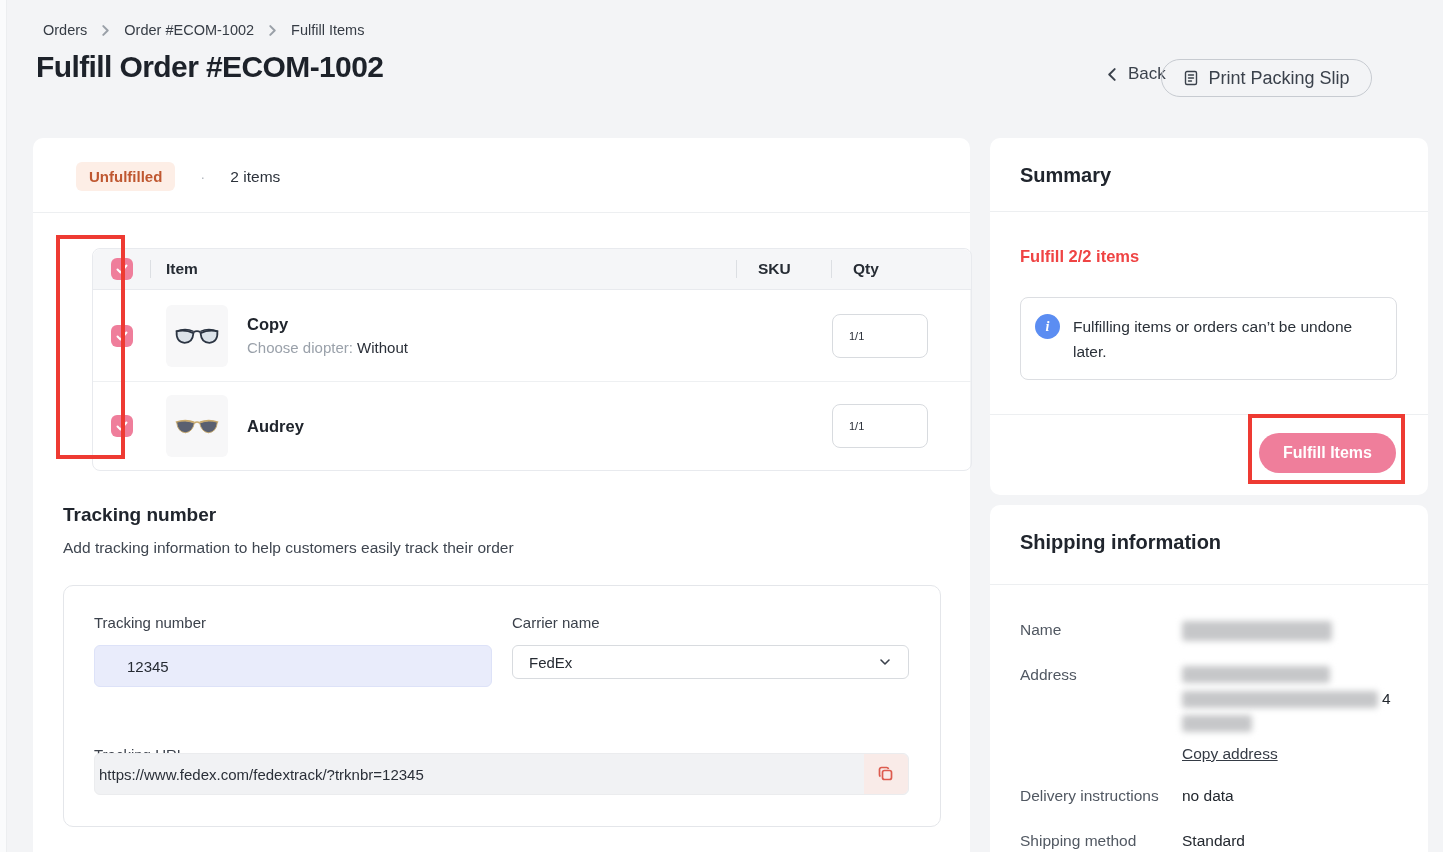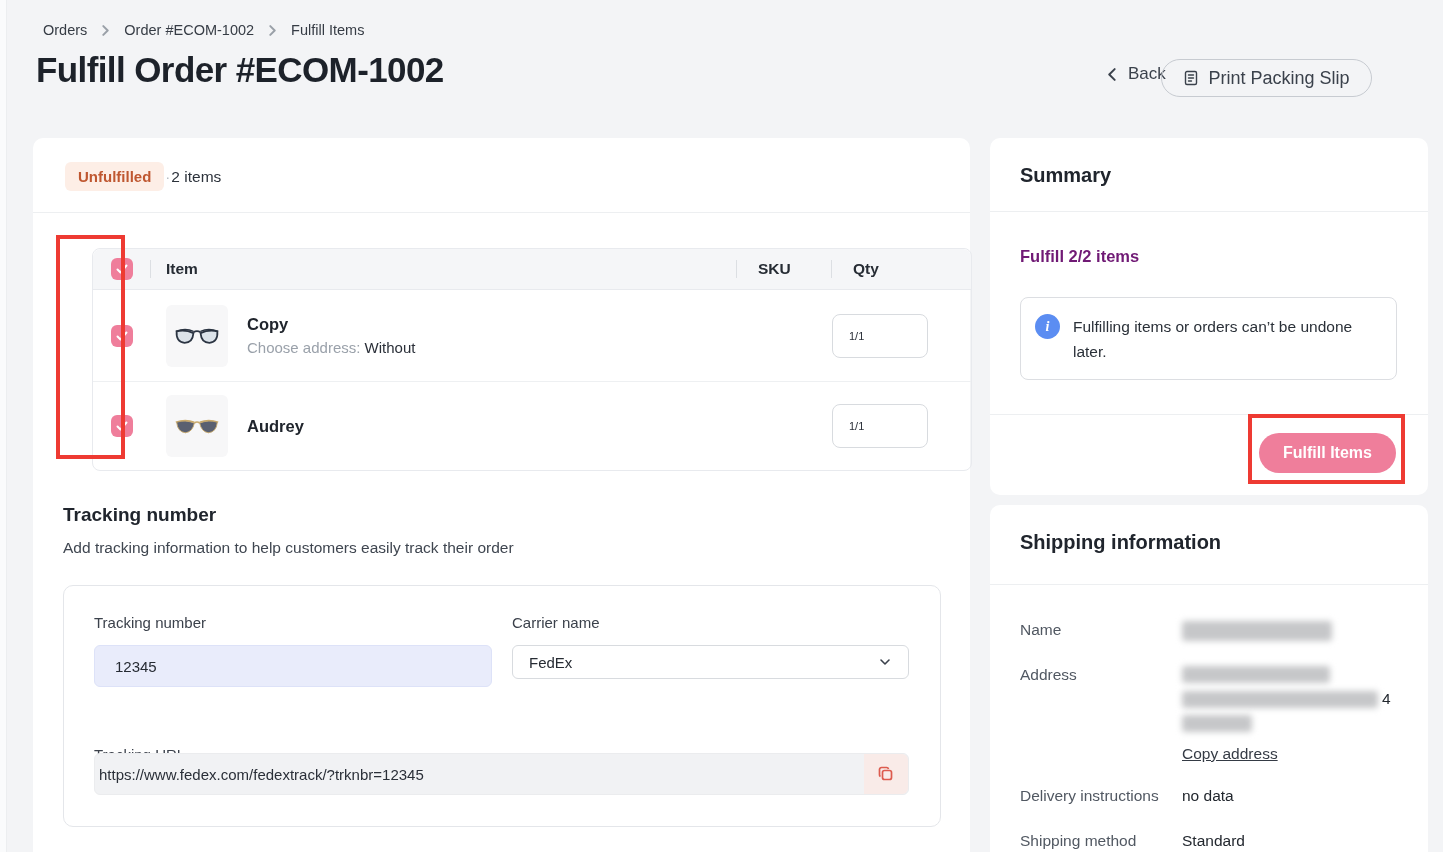--- a/index.html
+++ b/index.html
@@ -7,37 +7,37 @@
   body { font-family:"Liberation Sans", sans-serif; background:#f3f4f6; position:relative; color:#22272f; }
   .abs { position:absolute; }
 
   
   .left-strip { left:0; top:0; width:7px; height:852px; background:#fafbfc; border-right:1px solid #eceef0; }
 
   
   .breadcrumb { left:43px; top:22px; display:flex; align-items:center; gap:13px; font-size:14.5px; color:#363c45; }
   .crumb-sep { color:#9aa0a8; display:flex; align-items:center; }
   .crumb-sep svg { width:11px; height:11px; }
-  .page-title { left:36px; top:50px; font-size:35px; font-weight:700; letter-spacing:-0.6px; color:#1d222a; }
+  .page-title { left:36px; top:50px; font-size:30px; font-weight:700; letter-spacing:-0.6px; color:#1d222a; }
 
   .back-btn { left:1106px; top:64px; display:flex; align-items:center; gap:9px; font-size:17px; color:#3a414b; cursor:pointer; }
   .back-btn svg { width:13px; height:13px; }
   .print-btn { left:1161px; top:59px; width:211px; height:38px; border:1px solid #c7cbd1; border-radius:19px;
                display:flex; align-items:center; justify-content:center; gap:9px; font-size:18px; color:#3a414b; cursor:pointer; }
   .print-btn svg { width:16px; height:16px; }
 
   
   .card { background:#fff; border-radius:10px; position:absolute; }
   .items-card { left:33px; top:138px; width:937px; height:714px; border-radius:10px 10px 0 0; }
   .summary-card { left:990px; top:138px; width:438px; height:357px; }
   .shipping-card { left:990px; top:505px; width:438px; height:347px; border-radius:10px 10px 0 0; }
   .divider { height:1px; background:#edeff1; position:absolute; left:0; right:0; }
 
   
-  .status-row { position:absolute; left:32px; top:24px; display:flex; align-items:center; gap:1px; }
+  .status-row { position:absolute; left:43px; top:24px; display:flex; align-items:center; gap:25px; }
   .badge { background:#fdeee6; color:#bf5730; font-size:15px; font-weight:700; padding:6px 13px; border-radius:6px; }
   .dot { color:#b7bcc2; font-size:15px; }
   .items-count { font-size:15.5px; color:#2c323b; }
 
   
   .table { position:absolute; left:27px; top:110px; width:880px; border:1px solid #e8eaee; border-radius:8px;margin-left:32px; }
   .t-header { display:flex; align-items:center; height:41px; background:#f5f6f8; border-radius:8px 8px 0 0; border-bottom:1px solid #e8eaee; }
   .t-row { display:flex; align-items:center; position:relative; }
   .t-row.r1 { height:92px; border-bottom:1px solid #eef0f2; }
   .t-row.r2 { height:88px; }
@@ -65,34 +65,34 @@
   .annot { position:absolute; border:4px solid #ee3a32; pointer-events:none; }
   .annot-checks { left:23px; top:97px; width:69px; height:224px; }   
   .annot-btn { left:258px; top:276px; width:157px; height:70px; }    
 
   
   .tracking-head { position:absolute; left:30px; top:366px; font-size:19px; font-weight:700; color:#20252d; }
   .tracking-sub  { position:absolute; left:30px; top:401px; font-size:15.5px; color:#3f4650; }
   .form-box { position:absolute; left:30px; top:447px; width:878px; height:242px; border:1px solid #e4e6ea; border-radius:10px; }
   .f-label { position:absolute; font-size:15px; color:#3b414b; }
   .text-input { position:absolute; height:42px; border-radius:6px; font-family:"Liberation Sans", sans-serif;
-                font-size:15px; color:#262b33; padding:0 20px; outline:none; }
+                font-size:15px; color:#262b33; padding:0 32px; outline:none; }
   .inp-track { left:30px; top:59px; width:398px; background:#e9ecfb; border:1px solid #dde2f8; }
   .select { position:absolute; left:448px; top:59px; width:397px; height:34px; background:#fff; border:1px solid #d8dbdf;
             border-radius:6px; display:flex; align-items:center; justify-content:space-between; padding:16px 16px;
             font-size:15px; color:#262b33; cursor:pointer; }
   .select svg { width:14px; height:14px; }
   .url-wrap { position:absolute; left:30px; top:167px; width:815px; height:42px; background:#f1f2f4; border:1px solid #ebecee; border-radius:6px; display:flex; }
   .url-input { flex:1; background:transparent; border:none; font-family:"Liberation Sans", sans-serif; font-size:15px; color:#2a2f38; padding:0 4px; outline:none; }
   .copy-seg { width:44px; height:100%; background:#f9ebe8; border-radius:0 6px 6px 0; display:flex; align-items:center; justify-content:center; cursor:pointer; }
   .copy-seg svg { width:18px; height:18px; }
 
   
   .panel-head { position:absolute; left:30px; top:26px; font-size:20px; font-weight:700; color:#20252d; }
-  .fulfill-count { position:absolute; left:30px; top:109px; font-size:16.5px; font-weight:700; color:#701a75; }
+  .fulfill-count { position:absolute; left:30px; top:109px; font-size:16.5px; font-weight:700; color:#ef4444; }
   .info-box { position:absolute; left:30px; top:159px; width:377px; height:83px; border:1px solid #dcdee2; border-radius:8px;
               display:flex; align-items:flex-start; padding:16px 14px 0 14px; gap:13px; }
   .info-icon { width:25px; height:25px; border-radius:50%; background:#5b8df2; color:#fff; font-size:14px; font-weight:700;
                display:flex; align-items:center; justify-content:center; flex:0 0 auto; font-family:"Liberation Serif", serif; font-style:italic; }
   .info-text { font-size:15.5px; color:#2a3038; line-height:25px; }
   .fulfill-btn { position:absolute; left:269px; top:295px; width:137px; height:40px; border-radius:20px; background:#ef7e9b;
                  border:none; color:#fff; font-family:"Liberation Sans", sans-serif; font-size:16px; font-weight:700; cursor:pointer; }
 
   
   .ship-row { position:absolute; left:30px; display:flex; }
@@ -185,21 +185,21 @@
             <path d="M2 6 Q13 2 22 6" fill="none" stroke="#2b3442" stroke-width="1.6"></path>
             <path d="M30 6 Q39 2 50 6" fill="none" stroke="#2b3442" stroke-width="1.6"></path>
             <path d="M22 7 Q26 4.5 30 7" fill="none" stroke="#2b3442" stroke-width="2"></path>
             <path d="M3 6 Q2 18 12 19 Q21 19 22 8 Q13 4 3 6 Z" fill="rgba(170,190,210,0.35)" stroke="#2b3442" stroke-width="2"></path>
             <path d="M49 6 Q50 18 40 19 Q31 19 30 8 Q39 4 49 6 Z" fill="rgba(170,190,210,0.35)" stroke="#2b3442" stroke-width="2"></path>
           </svg>
         </span>
         <div class="item-info">
           <div class="item-name">Copy</div>
           <div class="item-option">
-            <span class="opt-label">Choose address:</span>
+            <span class="opt-label">Choose diopter:</span>
             <span class="opt-value">Without</span>
           </div>
         </div>
       </div>
       <div class="col-sku"></div>
       <div class="col-qty">
         <input class="qty-input" value="1/1" style="">
       </div>
     </div>
 

